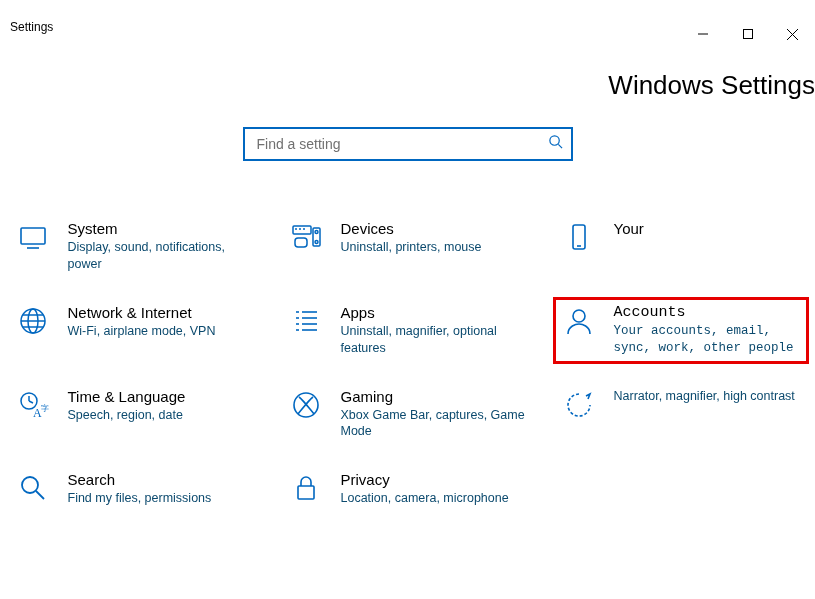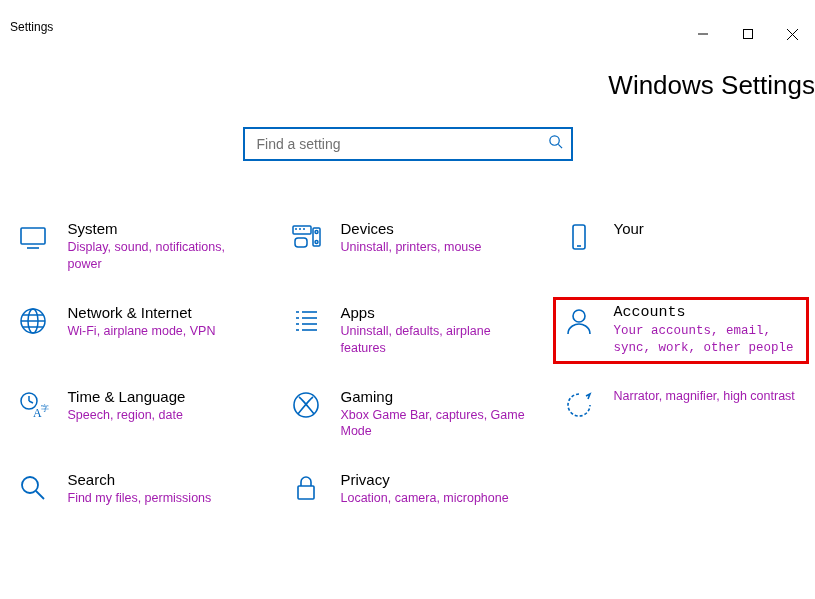--- a/index.html
+++ b/index.html
@@ -91,21 +91,21 @@
   }
   .tile .icon svg { stroke:#0067c0; }
   .tile .txt { flex:1; }
   .tile .ttl {
     font-size: 15px;
     color: #000;
     margin-bottom: 2px;
   }
   .tile .desc {
     font-size: 12.5px;
-    color: #a21caf;
+    color: #0c4a6e;
     line-height: 1.35;
   }
   .highlight {
     outline: 3px solid #e60000;
     outline-offset: 0;
     font-family: Liberation Mono, monospace;
   }
 </style>
 </head>
 <body>
@@ -218,21 +218,21 @@
           <line x1="5" y1="12" x2="8" y2="12"></line>
             <line x1="11" y1="12" x2="26" y2="12"></line>
           <line x1="5" y1="18" x2="8" y2="18"></line>
             <line x1="11" y1="18" x2="26" y2="18"></line>
           <line x1="5" y1="24" x2="8" y2="24"></line>
             <line x1="11" y1="24" x2="26" y2="24"></line>
         </svg>
       </span>
       <div class="txt">
         <div class="ttl">Apps</div>
-        <div class="desc">Uninstall, defaults, airplane features</div>
+        <div class="desc">Uninstall, magnifier, optional features</div>
       </div>
     </div>
 
     <div class="tile highlight">
       <span class="icon">
         <svg width="30" height="30" viewBox="0 0 30 30" fill="none" stroke-width="1.6">
             <circle cx="15" cy="10" r="6"></circle>
             <path d="M4 28 C4 20 12 18 15 18 C18 18 26 20 26 28"></path>
           </svg>
       </span>

